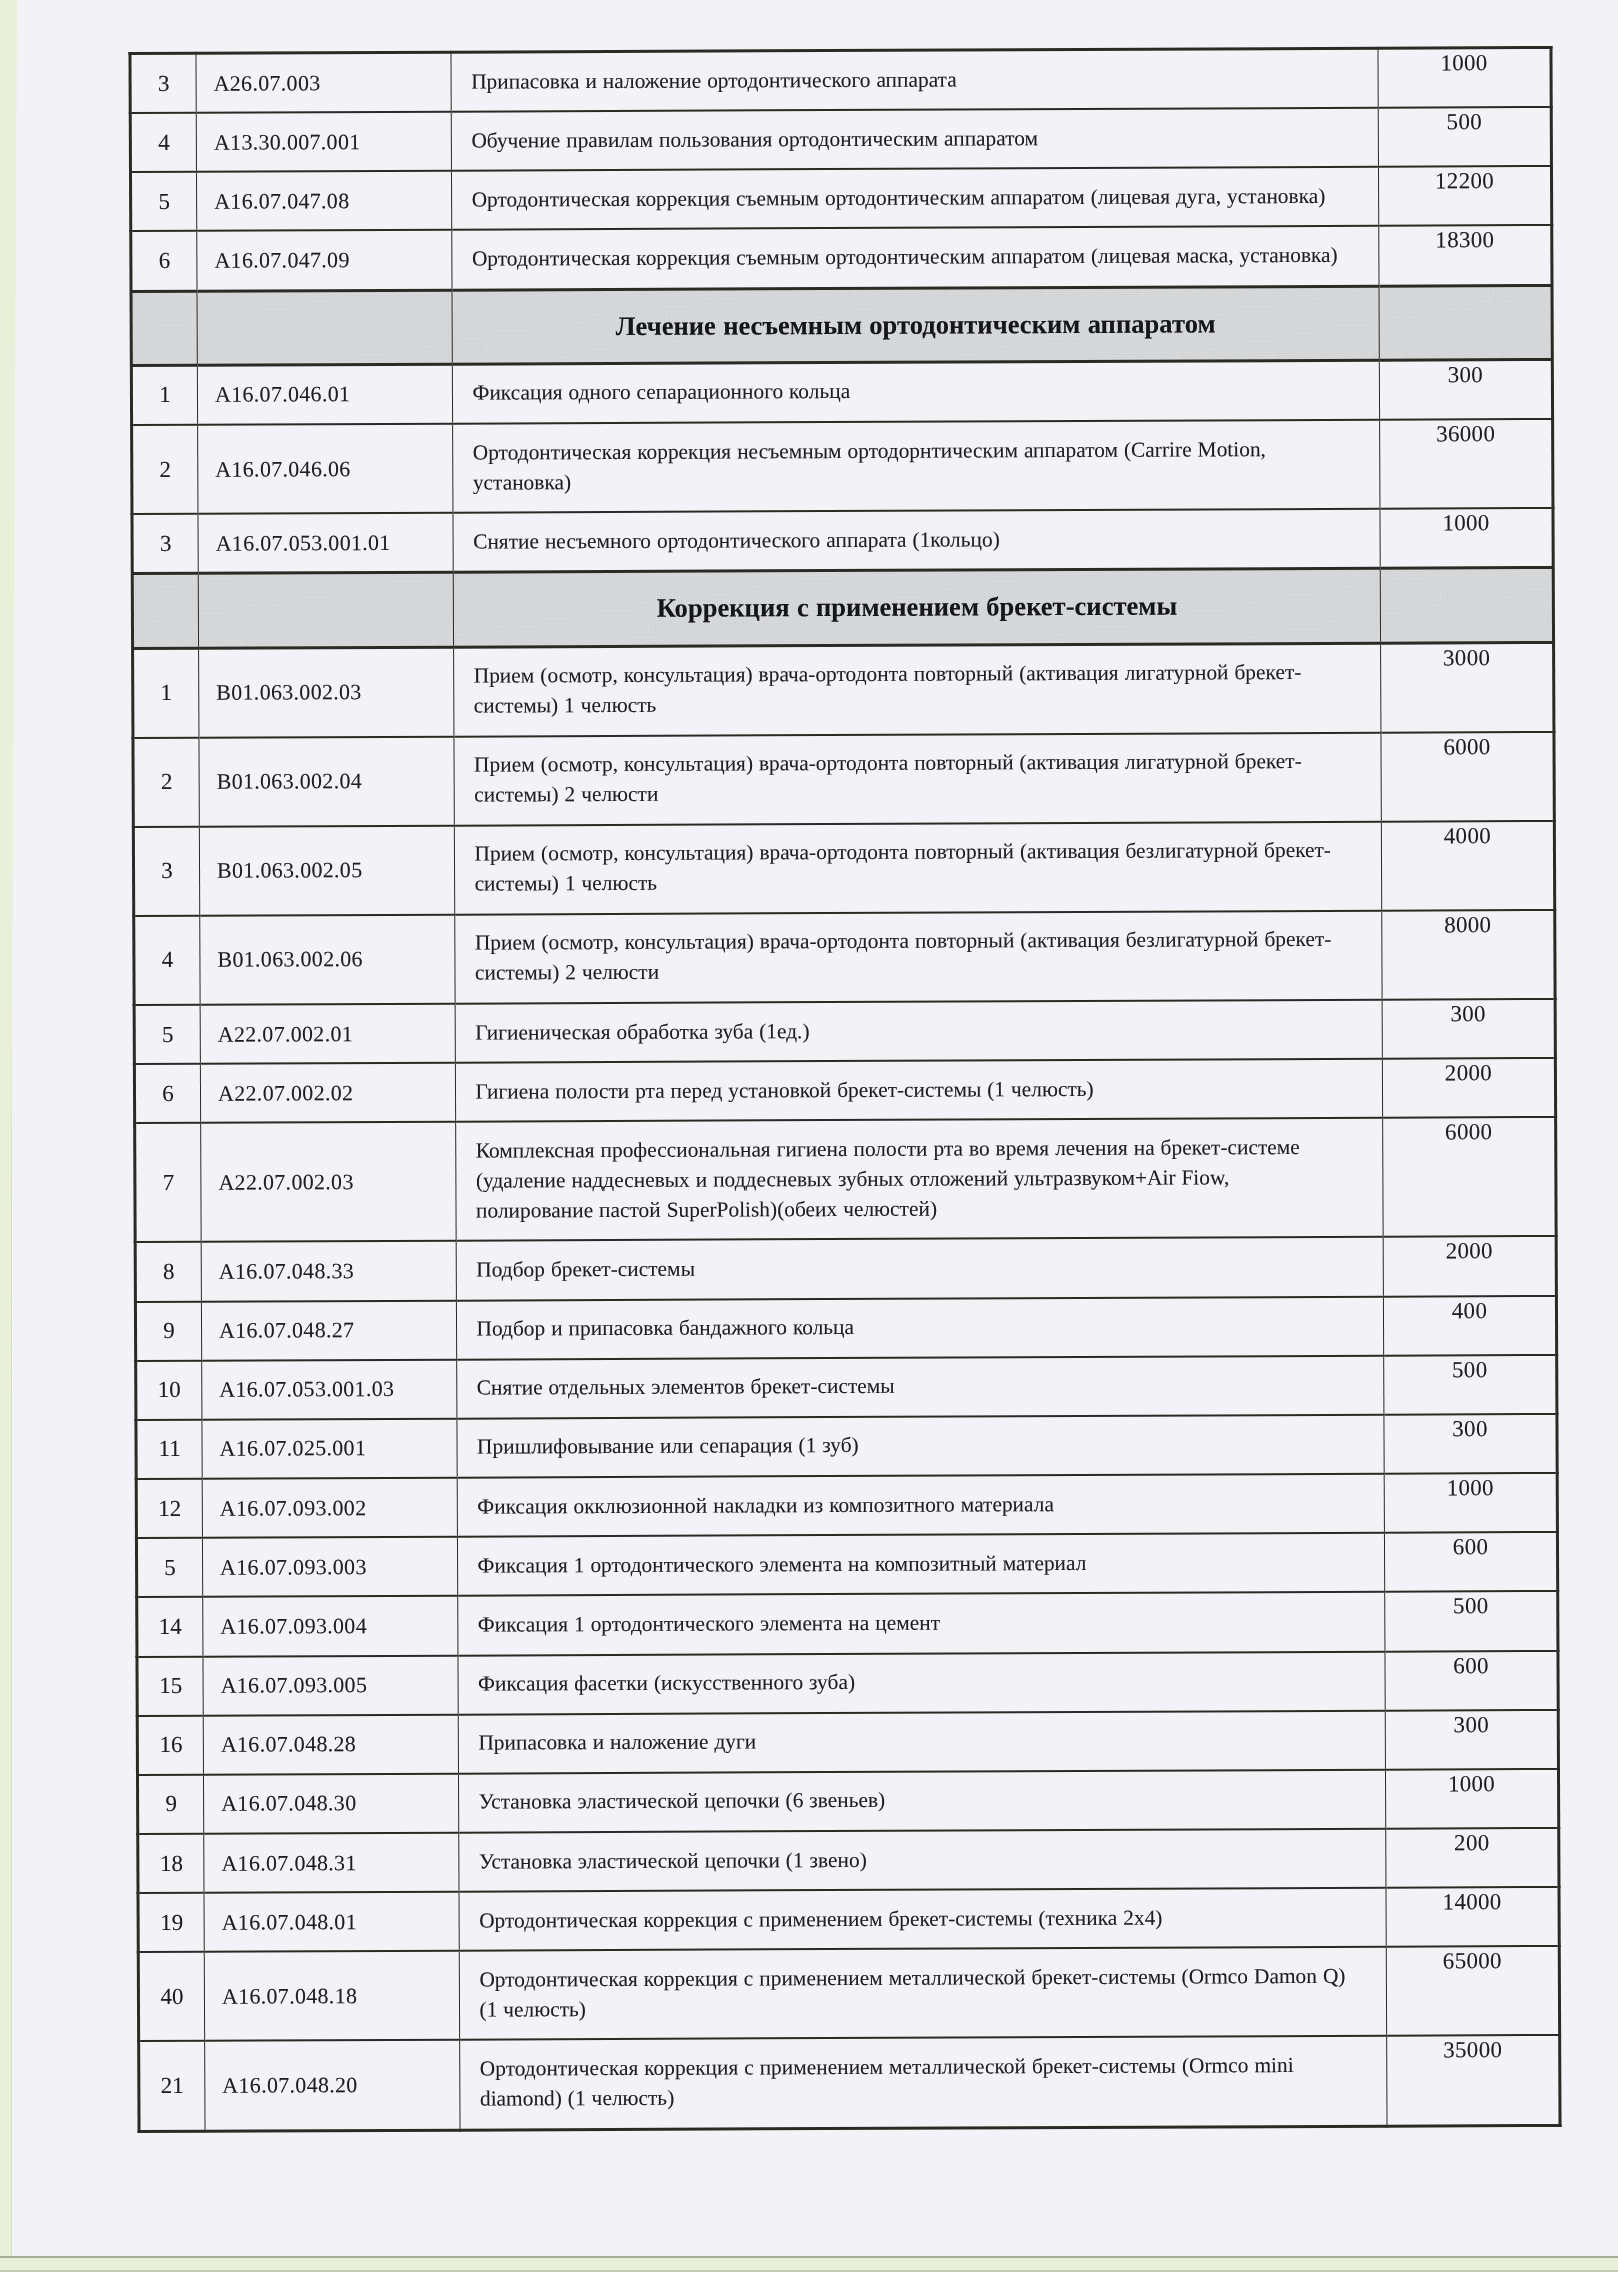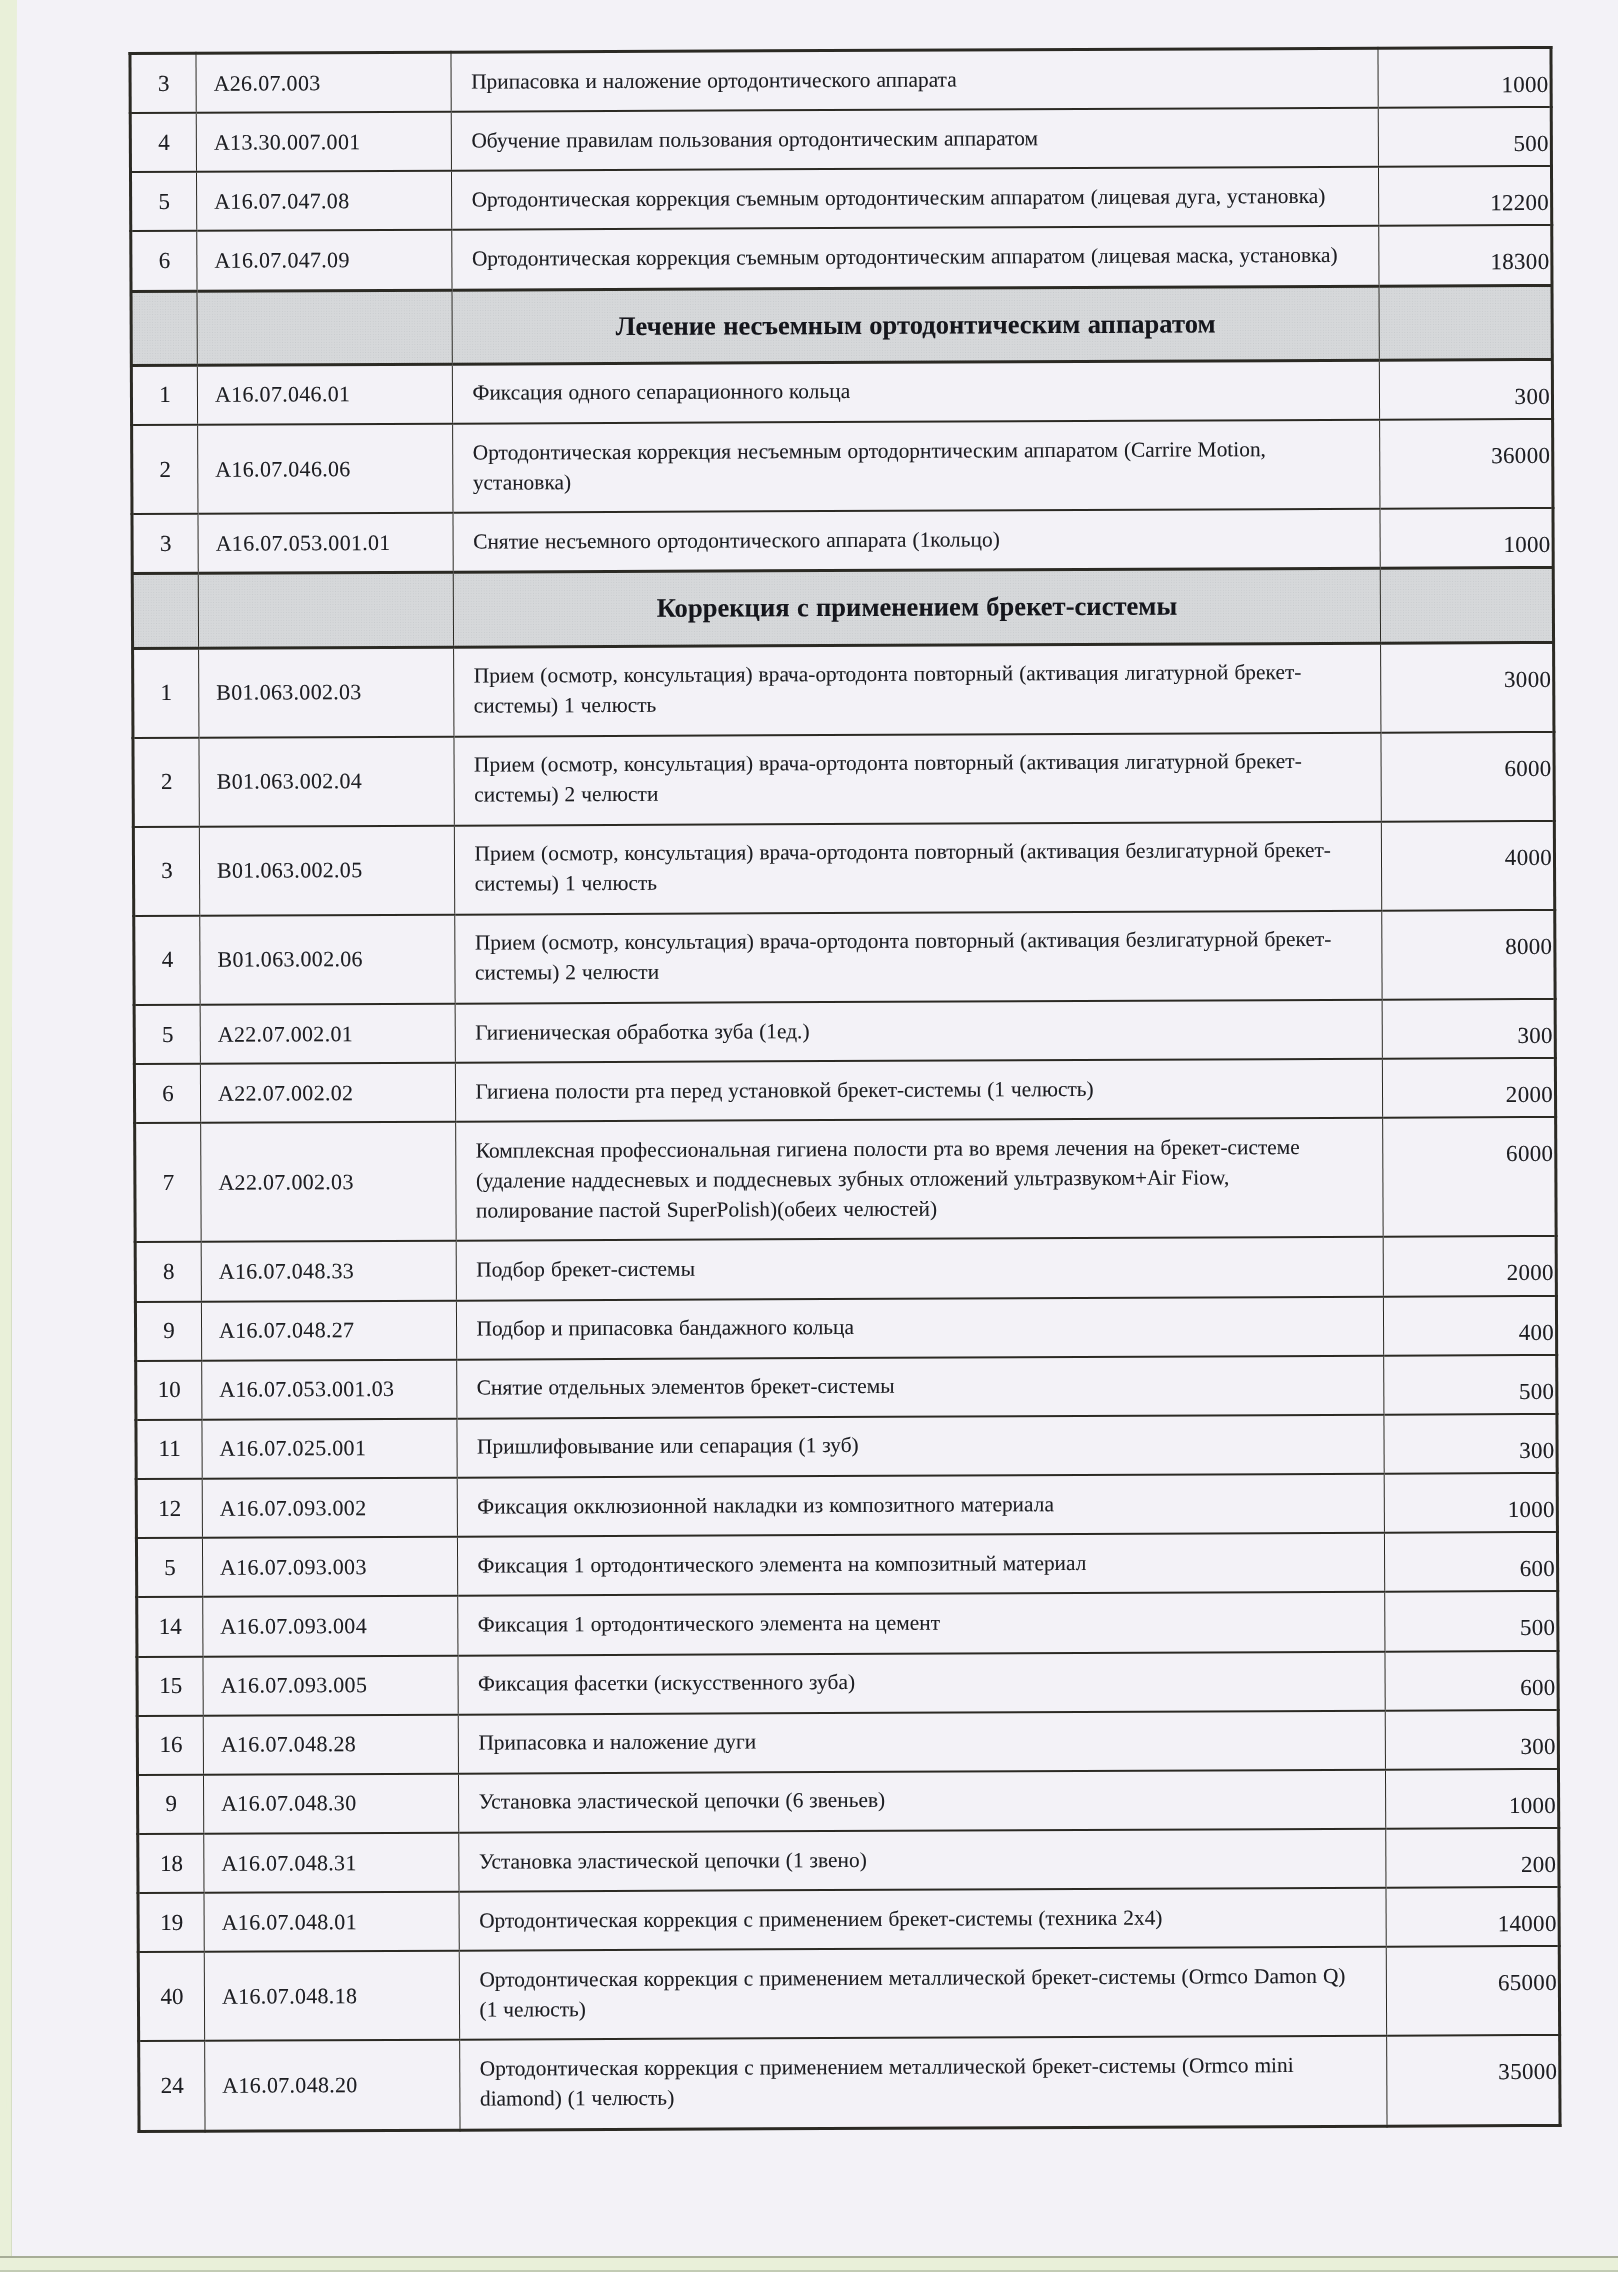--- a/index.html
+++ b/index.html
@@ -73,22 +73,22 @@
     font-size: 22px;
     letter-spacing: 0.3px;
   }
   td.c-desc {
     vertical-align: middle;
     padding: 13.6px 36px 13.6px 19.5px;
     font-size: 21.4px;
     line-height: 1.40;
   }
   td.c-price {
-    text-align: right; vertical-align: top;
-    padding-top: 23px;
+    text-align: center; vertical-align: top;
+    padding-top: 1px;
     font-size: 23px;
     letter-spacing: 0.3px;
   }
 
   tr.section td {
     background-color: #d6d8da;
     background-image: radial-gradient(#c7cacd 0.6px, rgba(0,0,0,0) 0.6px);
     background-size: 2.6px 2.6px;
     border-top-width: 3.9px;
     border-bottom-width: 3.2px;
@@ -311,21 +311,21 @@
   </tr>
 
   <tr>
     <td class="c-num">40</td>
     <td class="c-code">A16.07.048.18</td>
     <td class="c-desc">Ортодонтическая коррекция с применением металлической брекет-системы (Ormco Damon Q) (1 челюсть)</td>
     <td class="c-price">65000</td>
   </tr>
 
   <tr>
-    <td class="c-num">24</td>
+    <td class="c-num">21</td>
     <td class="c-code">A16.07.048.20</td>
     <td class="c-desc">Ортодонтическая коррекция с применением металлической брекет-системы (Ormco mini diamond) (1 челюсть)</td>
     <td class="c-price">35000</td>
   </tr>
 </tbody>
     </table>
   </div>
   <div class="left-wedge"></div>
   <div class="bottom-strip">
     <div class="edge-line"></div>

